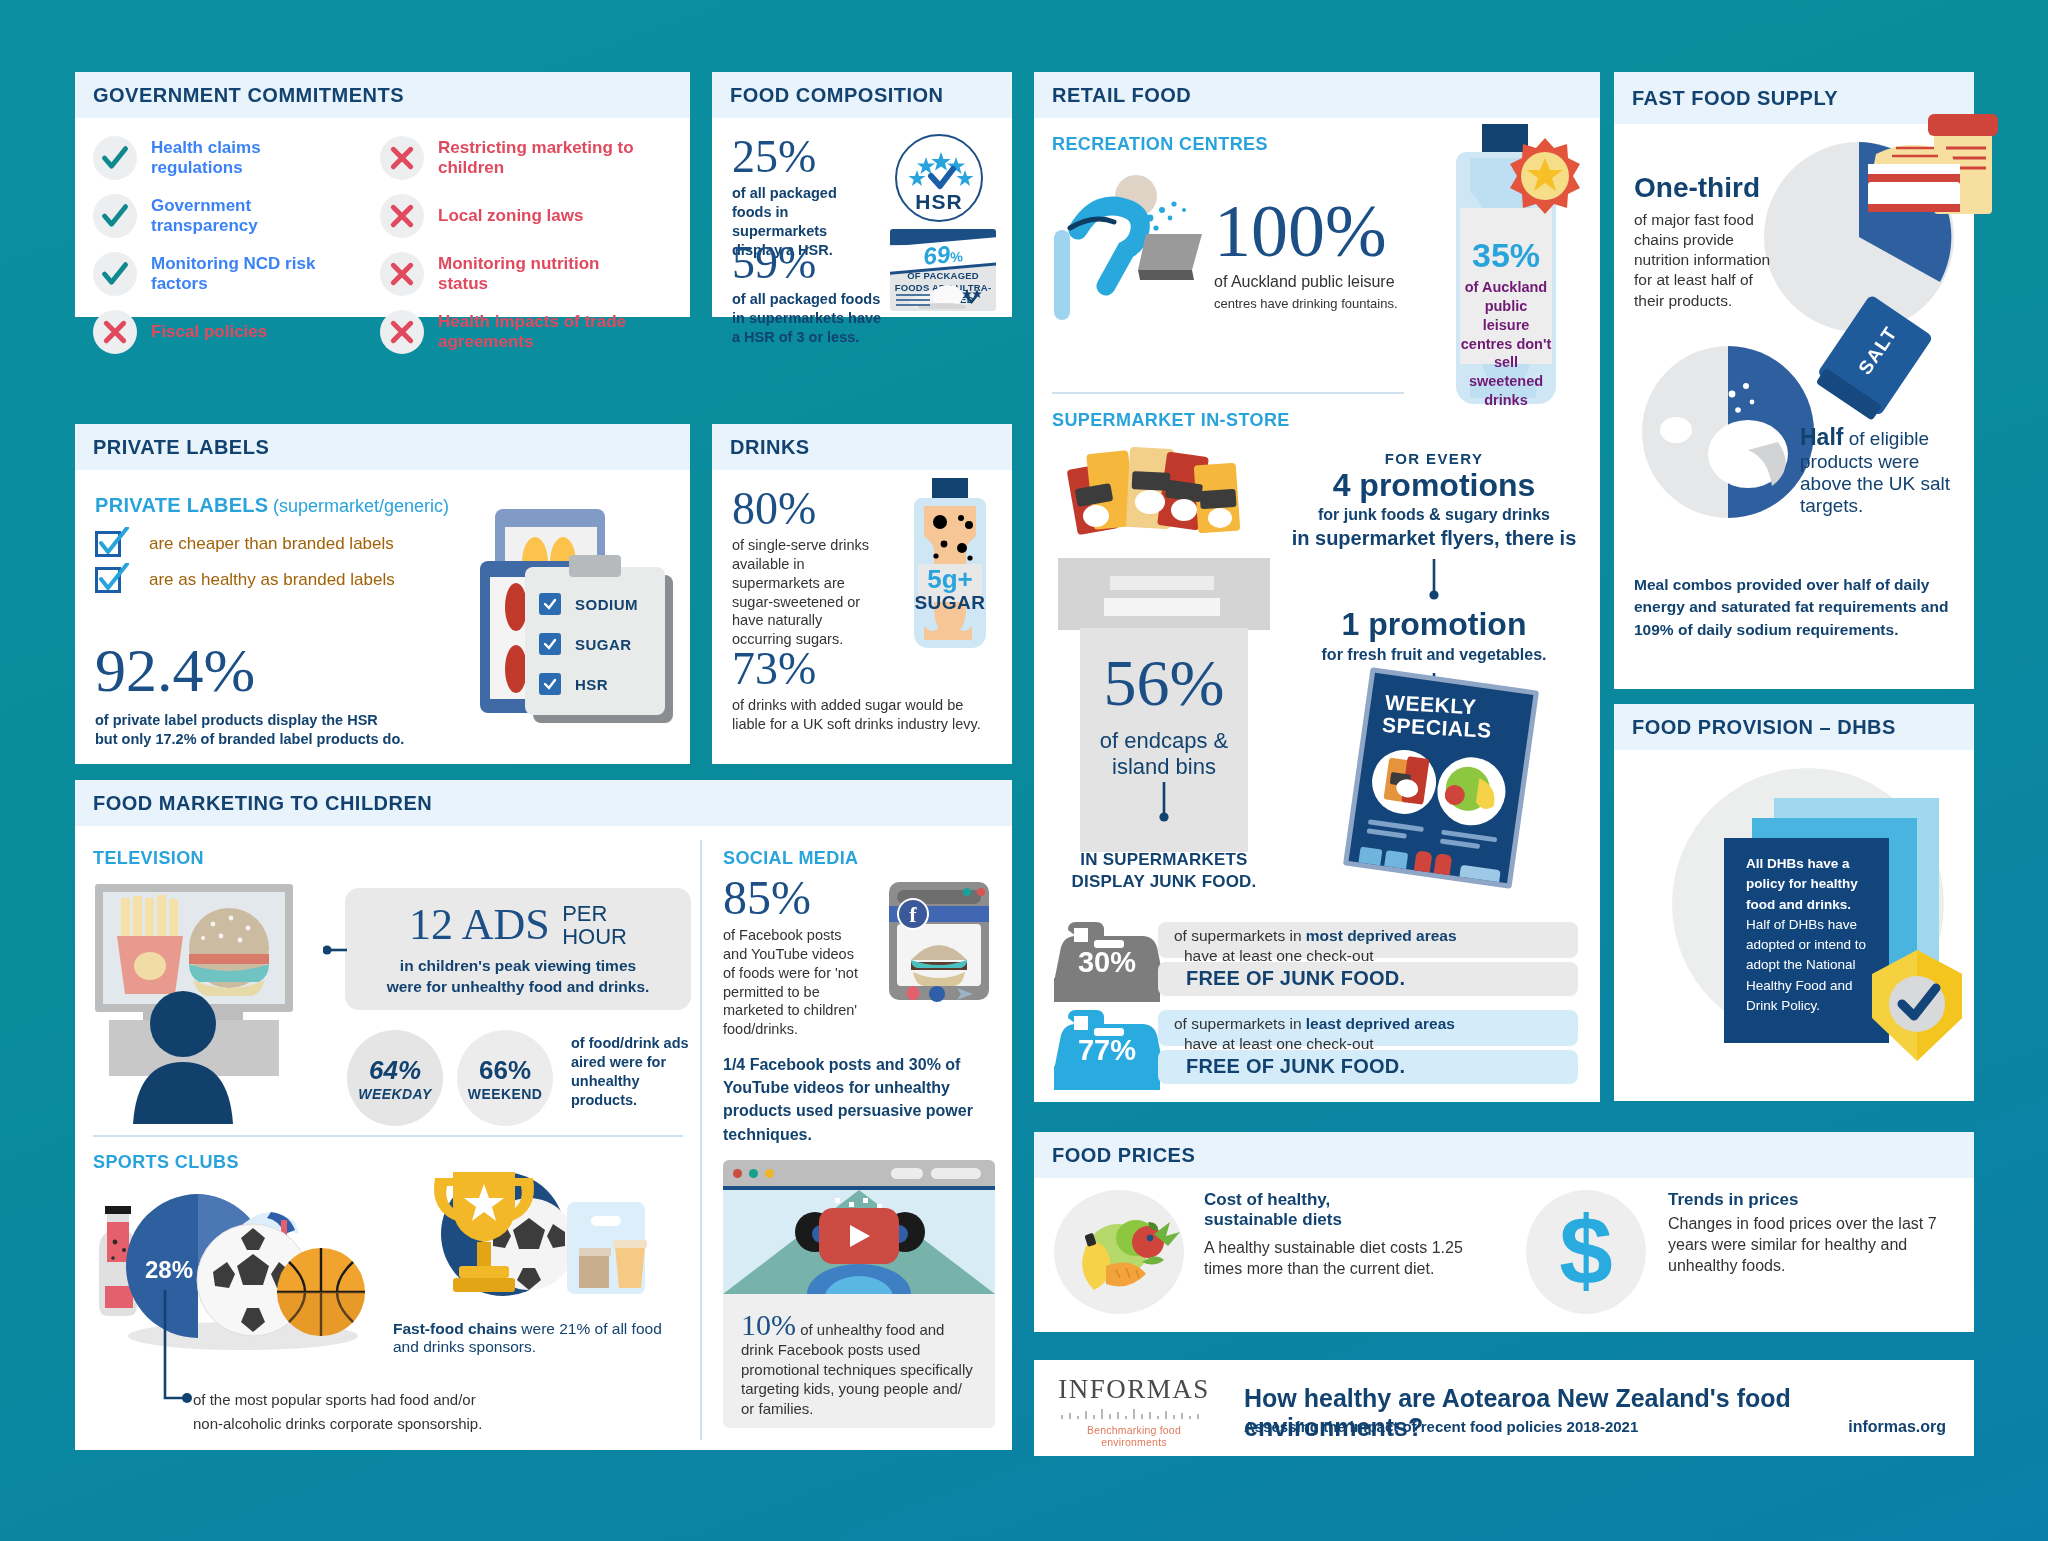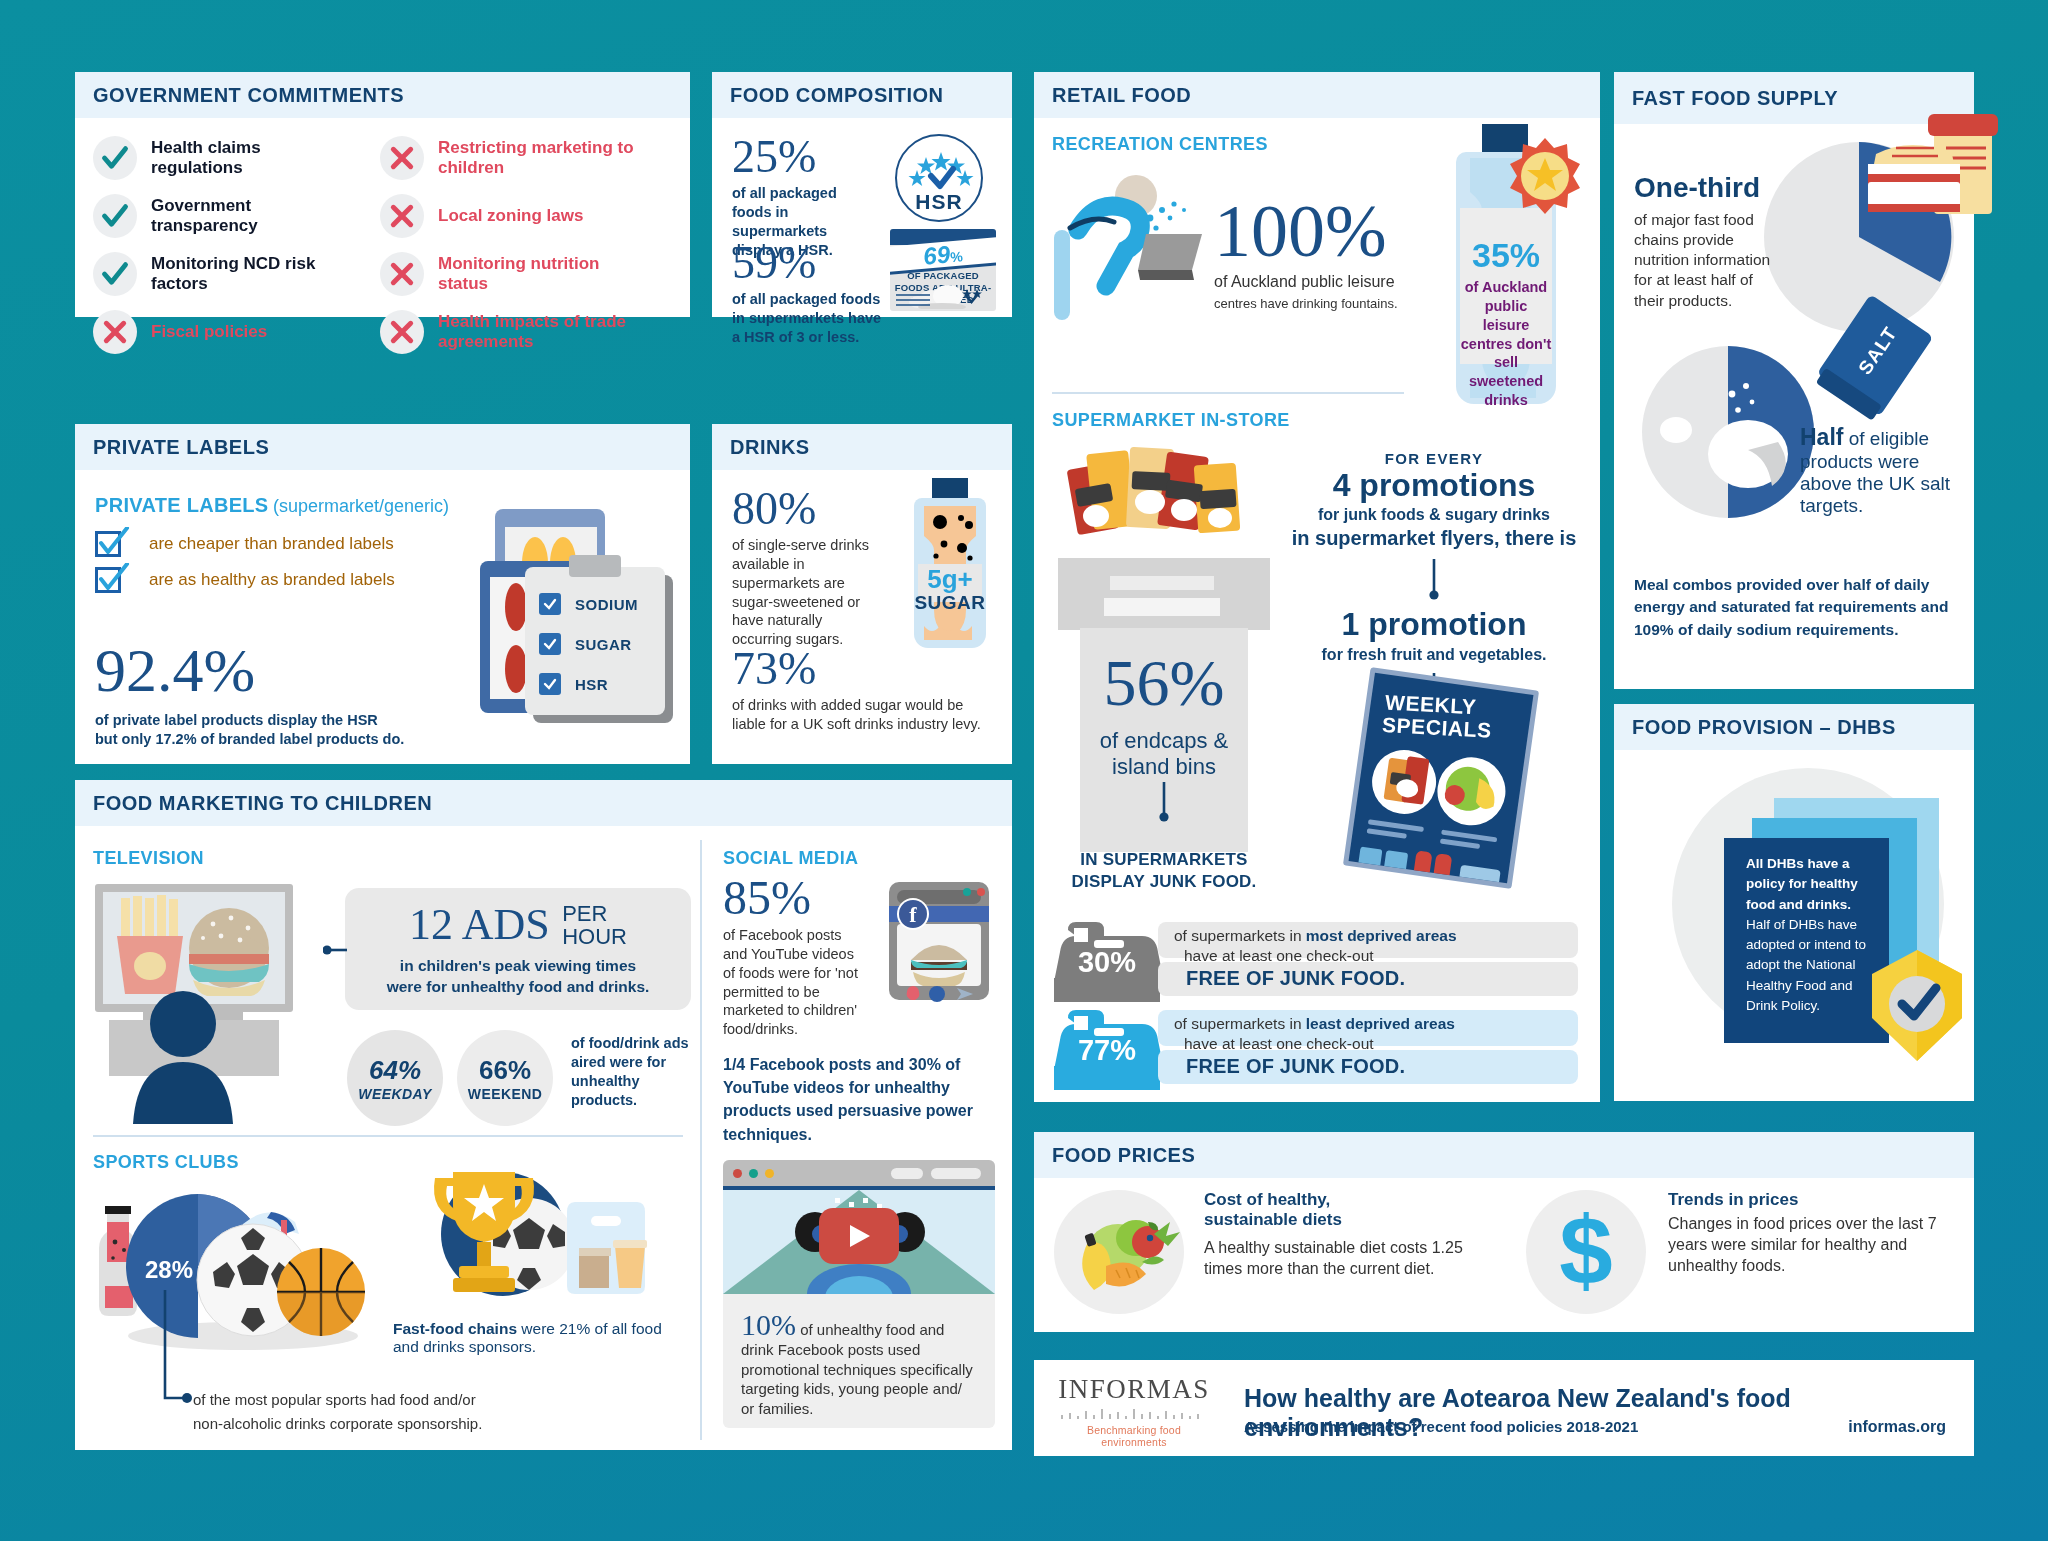--- a/index.html
+++ b/index.html
@@ -15,21 +15,21 @@
   
   .panel{ position:absolute; background:#fff; }
   .panel-hd{
     background:#e8f3fb; color:#12426f;
     font-weight:bold; letter-spacing:.5px;
     display:flex; align-items:center;
     padding-left:18px;
   }
   .sub-hd{ color:#29a3dc; font-weight:bold; letter-spacing:.4px; }
 
-  .navy{color:#12426f;} .teal{color:#0f172a;} .red{color:#e0495e;} .cyan{color:#29a3dc;} .dark{color:#a16207;}
+  .navy{color:#12426f;} .teal{color:#3b82f6;} .red{color:#e0495e;} .cyan{color:#29a3dc;} .dark{color:#a16207;}
 
   .big{ color:#1b4f86; font-weight:400; line-height:1; font-family:"Liberation Serif", serif; }
   .bignum{ color:#1b4f86; font-weight:400; line-height:.95; }
 
   .body-txt{ color:#333; line-height:1.3; }
   .body-navy{ color:#12426f; line-height:1.32; font-weight:bold;}
 
   .circ{ border-radius:50%; background:#eceef0; display:flex;align-items:center;justify-content:center;}
 
   

